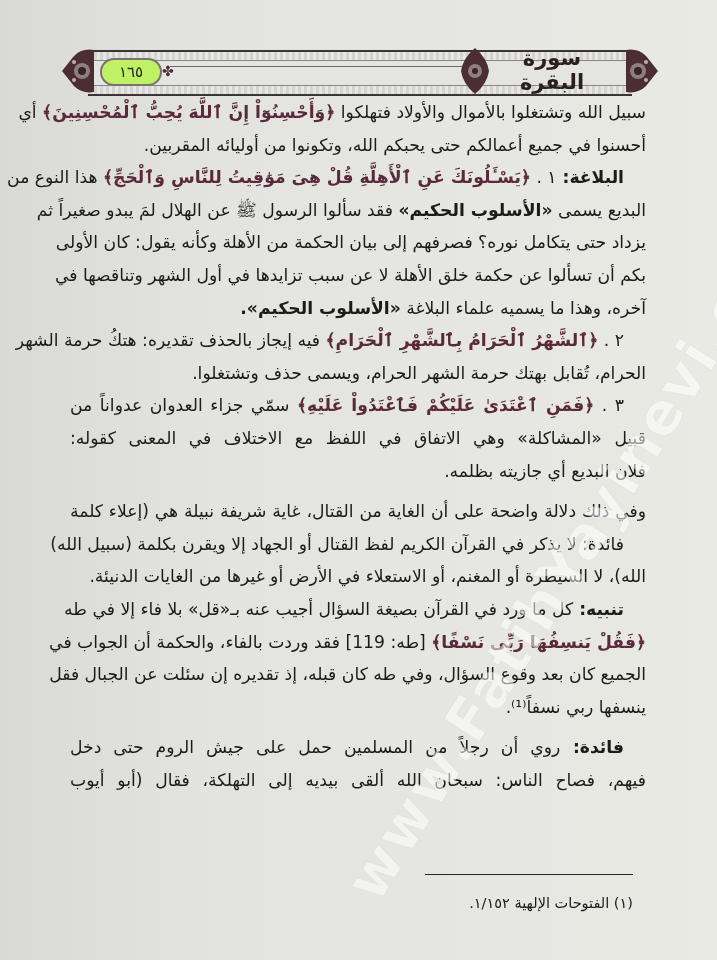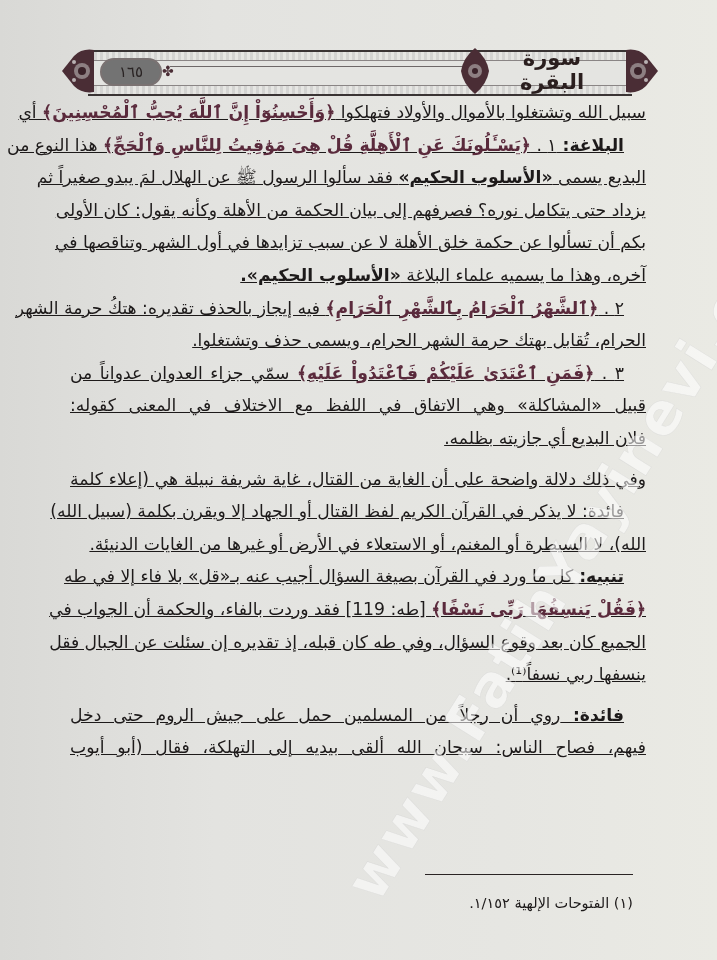--- a/index.html
+++ b/index.html
@@ -28,40 +28,40 @@
     position: absolute; left: 110px; right: 190px; top: 20px; height: 1px; background: #6e6868;
   }
   .orn {
     position: absolute; top: 0; width: 40px; height: 50px;
   }
   .orn-left { left: 0; }
   .orn-mid { left: 395px; }
   .orn-right { right: 0; }
   .page-num {
     position: absolute; left: 40px; top: 12px; width: 58px; height: 24px;
-    border: 2px solid #7a7272; border-radius: 14px; background: #737373;
+    border: 2px solid #7a7272; border-radius: 14px; background: #bef264;
     display: flex; align-items: center; justify-content: center;
     font-size: 15px; color: #2a2424; font-family: "DejaVu Sans", sans-serif;
   }
   .surah-title {
     position: absolute; left: 437px; top: 8px; width: 110px; height: 32px;
     display: flex; align-items: center; justify-content: center;
     font-size: 21px; font-weight: bold; color: #2a1e1e; text-align: center;
   }
   .tiny-orn {
     position: absolute; left: 102px; top: 17px; color: #4a2d35; font-size: 14px;
   }
 
   .body-text {
     position: absolute; left: 70px; top: 96px; width: 576px;
     direction: rtl; text-align: justify;
     font-size: 17.2px; line-height: 32.6px; color: #1d1a1a;
     font-family: "DejaVu Sans", sans-serif;
   }
-  .line { display: block; white-space: nowrap; text-align-last: justify; text-align: justify; text-decoration: underline; }
+  .line { display: block; white-space: nowrap; text-align-last: justify; text-align: justify; }
   .line.last { text-align-last: right; }
   .indent { padding-right: 22px; }
   .q { color: #5a2a3c; font-weight: bold; }
   .b { font-weight: bold; }
   .gap { height: 8px; }
 
   .fn-rule {
     position: absolute; left: 425px; top: 874px; width: 208px; height: 1px; background: #2a2424;
   }
   .footnote {
@@ -109,20 +109,21 @@
       <path d="M38 25 L26 10 Q18 2 6 4 L6 46 Q18 48 26 40 Z" fill="#4a2d35"></path>
       <circle cx="18" cy="25" r="8" fill="#8d7f82"></circle>
       <circle cx="18" cy="25" r="4" fill="#3a2229"></circle>
       <circle cx="26" cy="16" r="2" fill="#b9b0b2"></circle>
       <circle cx="26" cy="34" r="2" fill="#b9b0b2"></circle>
     </svg>
   </div>
 
   <div class="body-text" id="body-text">
       <span class="line"><span>سبيل الله وتشتغلوا بالأموال والأولاد فتهلكوا </span><span class="q">﴿وَأَحْسِنُوٓاْ إِنَّ ٱللَّهَ يُحِبُّ ٱلْمُحْسِنِينَ﴾</span><span> أي</span></span>
+      <span class="line last"><span>أحسنوا في جميع أعمالكم حتى يحبكم الله، وتكونوا من أوليائه المقربين.</span></span>
       <span class="line indent"><span class="b">البلاغة: </span><span>١ . </span><span class="q">﴿يَسْـَٔلُونَكَ عَنِ ٱلْأَهِلَّةِ قُلْ هِىَ مَوَٰقِيتُ لِلنَّاسِ وَٱلْحَجِّ﴾</span><span> هذا النوع من</span></span>
       <span class="line"><span>البديع يسمى </span><span class="b">«الأسلوب الحكيم»</span><span> فقد سألوا الرسول ﷺ عن الهلال لمَ يبدو صغيراً ثم</span></span>
       <span class="line"><span>يزداد حتى يتكامل نوره؟ فصرفهم إلى بيان الحكمة من الأهلة وكأنه يقول: كان الأولى</span></span>
       <span class="line"><span>بكم أن تسألوا عن حكمة خلق الأهلة لا عن سبب تزايدها في أول الشهر وتناقصها في</span></span>
       <span class="line last"><span>آخره، وهذا ما يسميه علماء البلاغة </span><span class="b">«الأسلوب الحكيم».</span></span>
       <span class="line indent"><span>٢ . </span><span class="q">﴿ٱلشَّهْرُ ٱلْحَرَامُ بِٱلشَّهْرِ ٱلْحَرَامِ﴾</span><span> فيه إيجاز بالحذف تقديره: هتكُ حرمة الشهر</span></span>
       <span class="line last"><span>الحرام، تُقابل بهتك حرمة الشهر الحرام، ويسمى حذف وتشتغلوا.</span></span>
       <span class="line indent"><span>٣ . </span><span class="q">﴿فَمَنِ ٱعْتَدَىٰ عَلَيْكُمْ فَٱعْتَدُواْ عَلَيْهِ﴾</span><span> سمّي جزاء العدوان عدواناً من</span></span>
       <span class="line"><span>قبيل «المشاكلة» وهي الاتفاق في اللفظ مع الاختلاف في المعنى كقوله:</span></span>
       <span class="line last"><span>فلان البديع أي جازيته بظلمه.</span></span>

